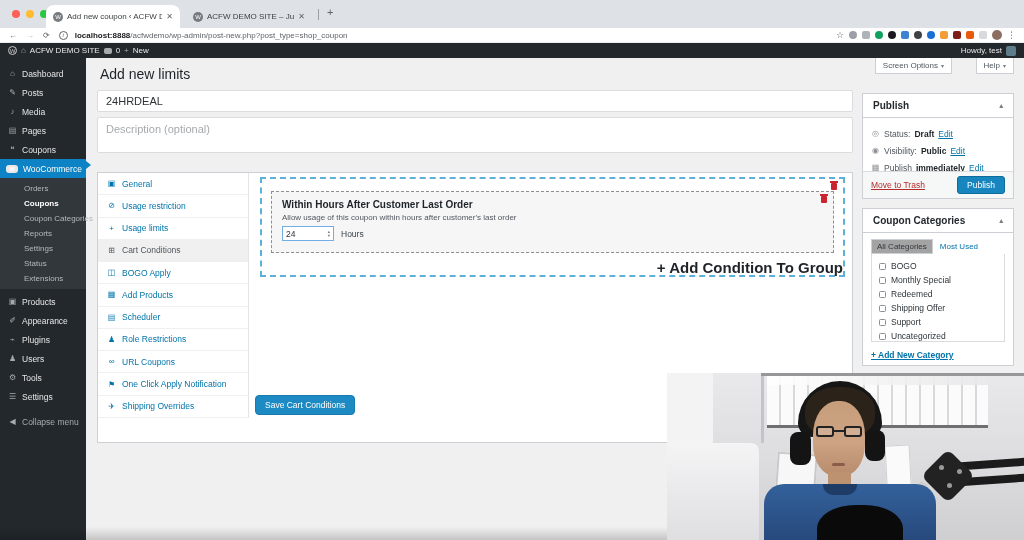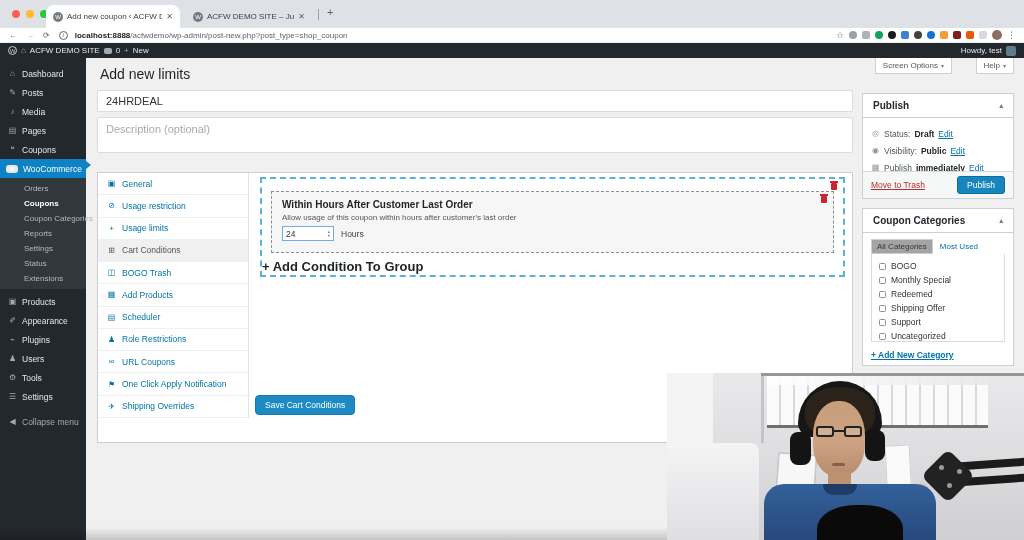--- a/index.html
+++ b/index.html
@@ -101,21 +101,21 @@
   .group-trash { position:absolute; top:4px; right:6px; }
   .cond-box { position:absolute; left:9px; top:12px; right:9px; height:62px; border:1px dashed #8c8f94; background:#f6f6f7; }
   .cond-trash { position:absolute; top:4px; right:6px; }
   .cond-title { margin:7px 10px 0; font-size:10px; font-weight:bold; color:#1d2327; }
   .cond-desc { margin:3px 10px 0; font-size:8px; color:#50575e; }
   .cond-input-row { margin:4px 10px 0; display:flex; align-items:center; gap:7px; }
   .num-input { width:52px; height:15px; border:1px solid #72aee6; background:#fff; display:flex; align-items:center;
                justify-content:space-between; padding:0 3px; font-size:8.5px; color:#2c3338; cursor:text; }
   .spinner { display:flex; flex-direction:column; line-height:3.5px; font-size:4.5px; color:#787c82; cursor:pointer; }
   .unit { font-size:8.5px; color:#3c434a; }
-  .add-cond { position:absolute; left:0; right:0; top:80px; text-align:left; font-size:13px; font-weight:bold; color:#1d2327; cursor:pointer; }
+  .add-cond { position:absolute; left:0; right:0; top:80px; text-align:right; font-size:15px; font-weight:bold; color:#1d2327; cursor:pointer; }
   .save-btn { position:absolute; left:6px; top:222px; background:#1d8ac4; border:1px solid #177aae; color:#fff;
               font-size:8.5px; padding:4px 9px; border-radius:4px; cursor:pointer; font-family:"Liberation Sans",sans-serif; }
 
   
   .publish-panel { position:absolute; left:862px; top:93px; width:152px; height:106px; }
   .pub-body { padding-top:7px; }
   .pub-row { display:flex; align-items:center; gap:4px; padding:0 8px; height:17px; font-size:8.5px; color:#50575e; white-space:nowrap; }
   .pub-ic { width:9px; text-align:center; color:#8c8f94; font-size:8px; flex:none; }
   .bold-val { font-weight:bold; color:#1d2327; }
   .edit-link { color:#0073aa; text-decoration:underline; cursor:pointer; }
@@ -330,21 +330,21 @@
         <div class="cd-tab">
             <span class="ti">+</span>
             <span>Usage limits</span>
           </div>
         <div class="cd-tab active">
             <span class="ti">⊞</span>
             <span>Cart Conditions</span>
           </div>
         <div class="cd-tab">
             <span class="ti">◫</span>
-            <span>BOGO Trash</span>
+            <span>BOGO Apply</span>
           </div>
         <div class="cd-tab">
             <span class="ti">▦</span>
             <span>Add Products</span>
           </div>
         <div class="cd-tab">
             <span class="ti">▤</span>
             <span>Scheduler</span>
           </div>
         <div class="cd-tab">

